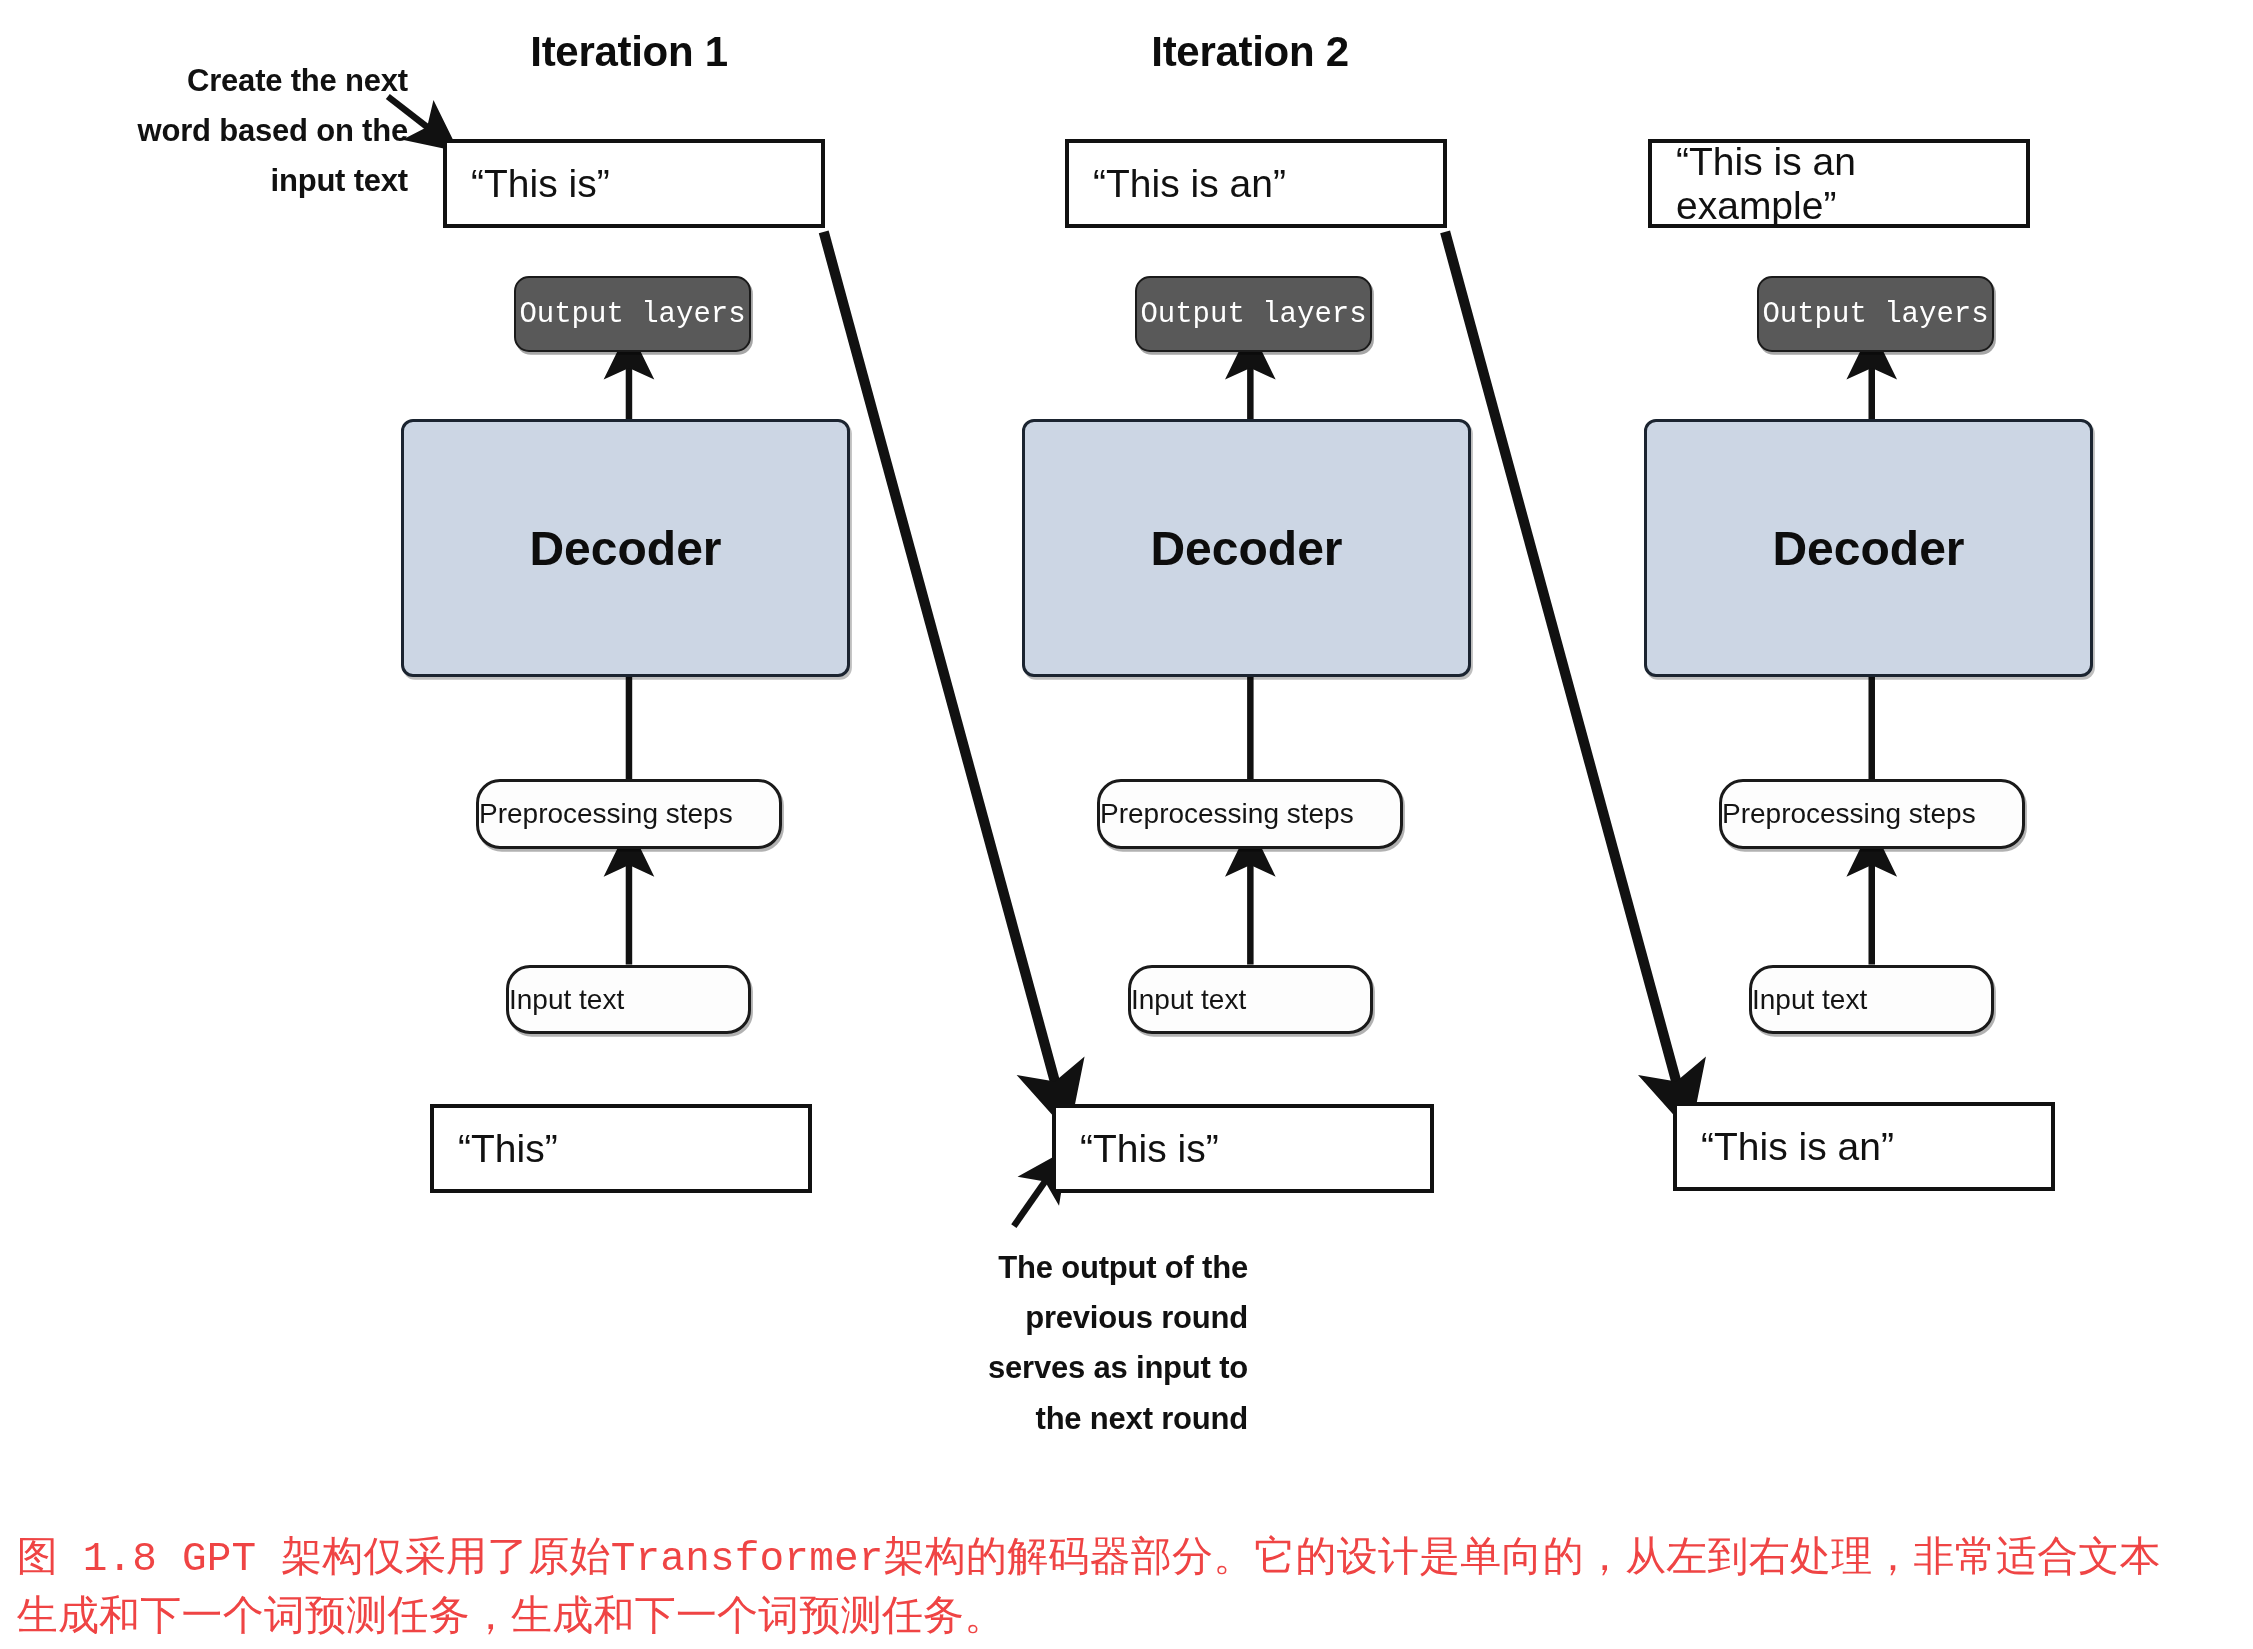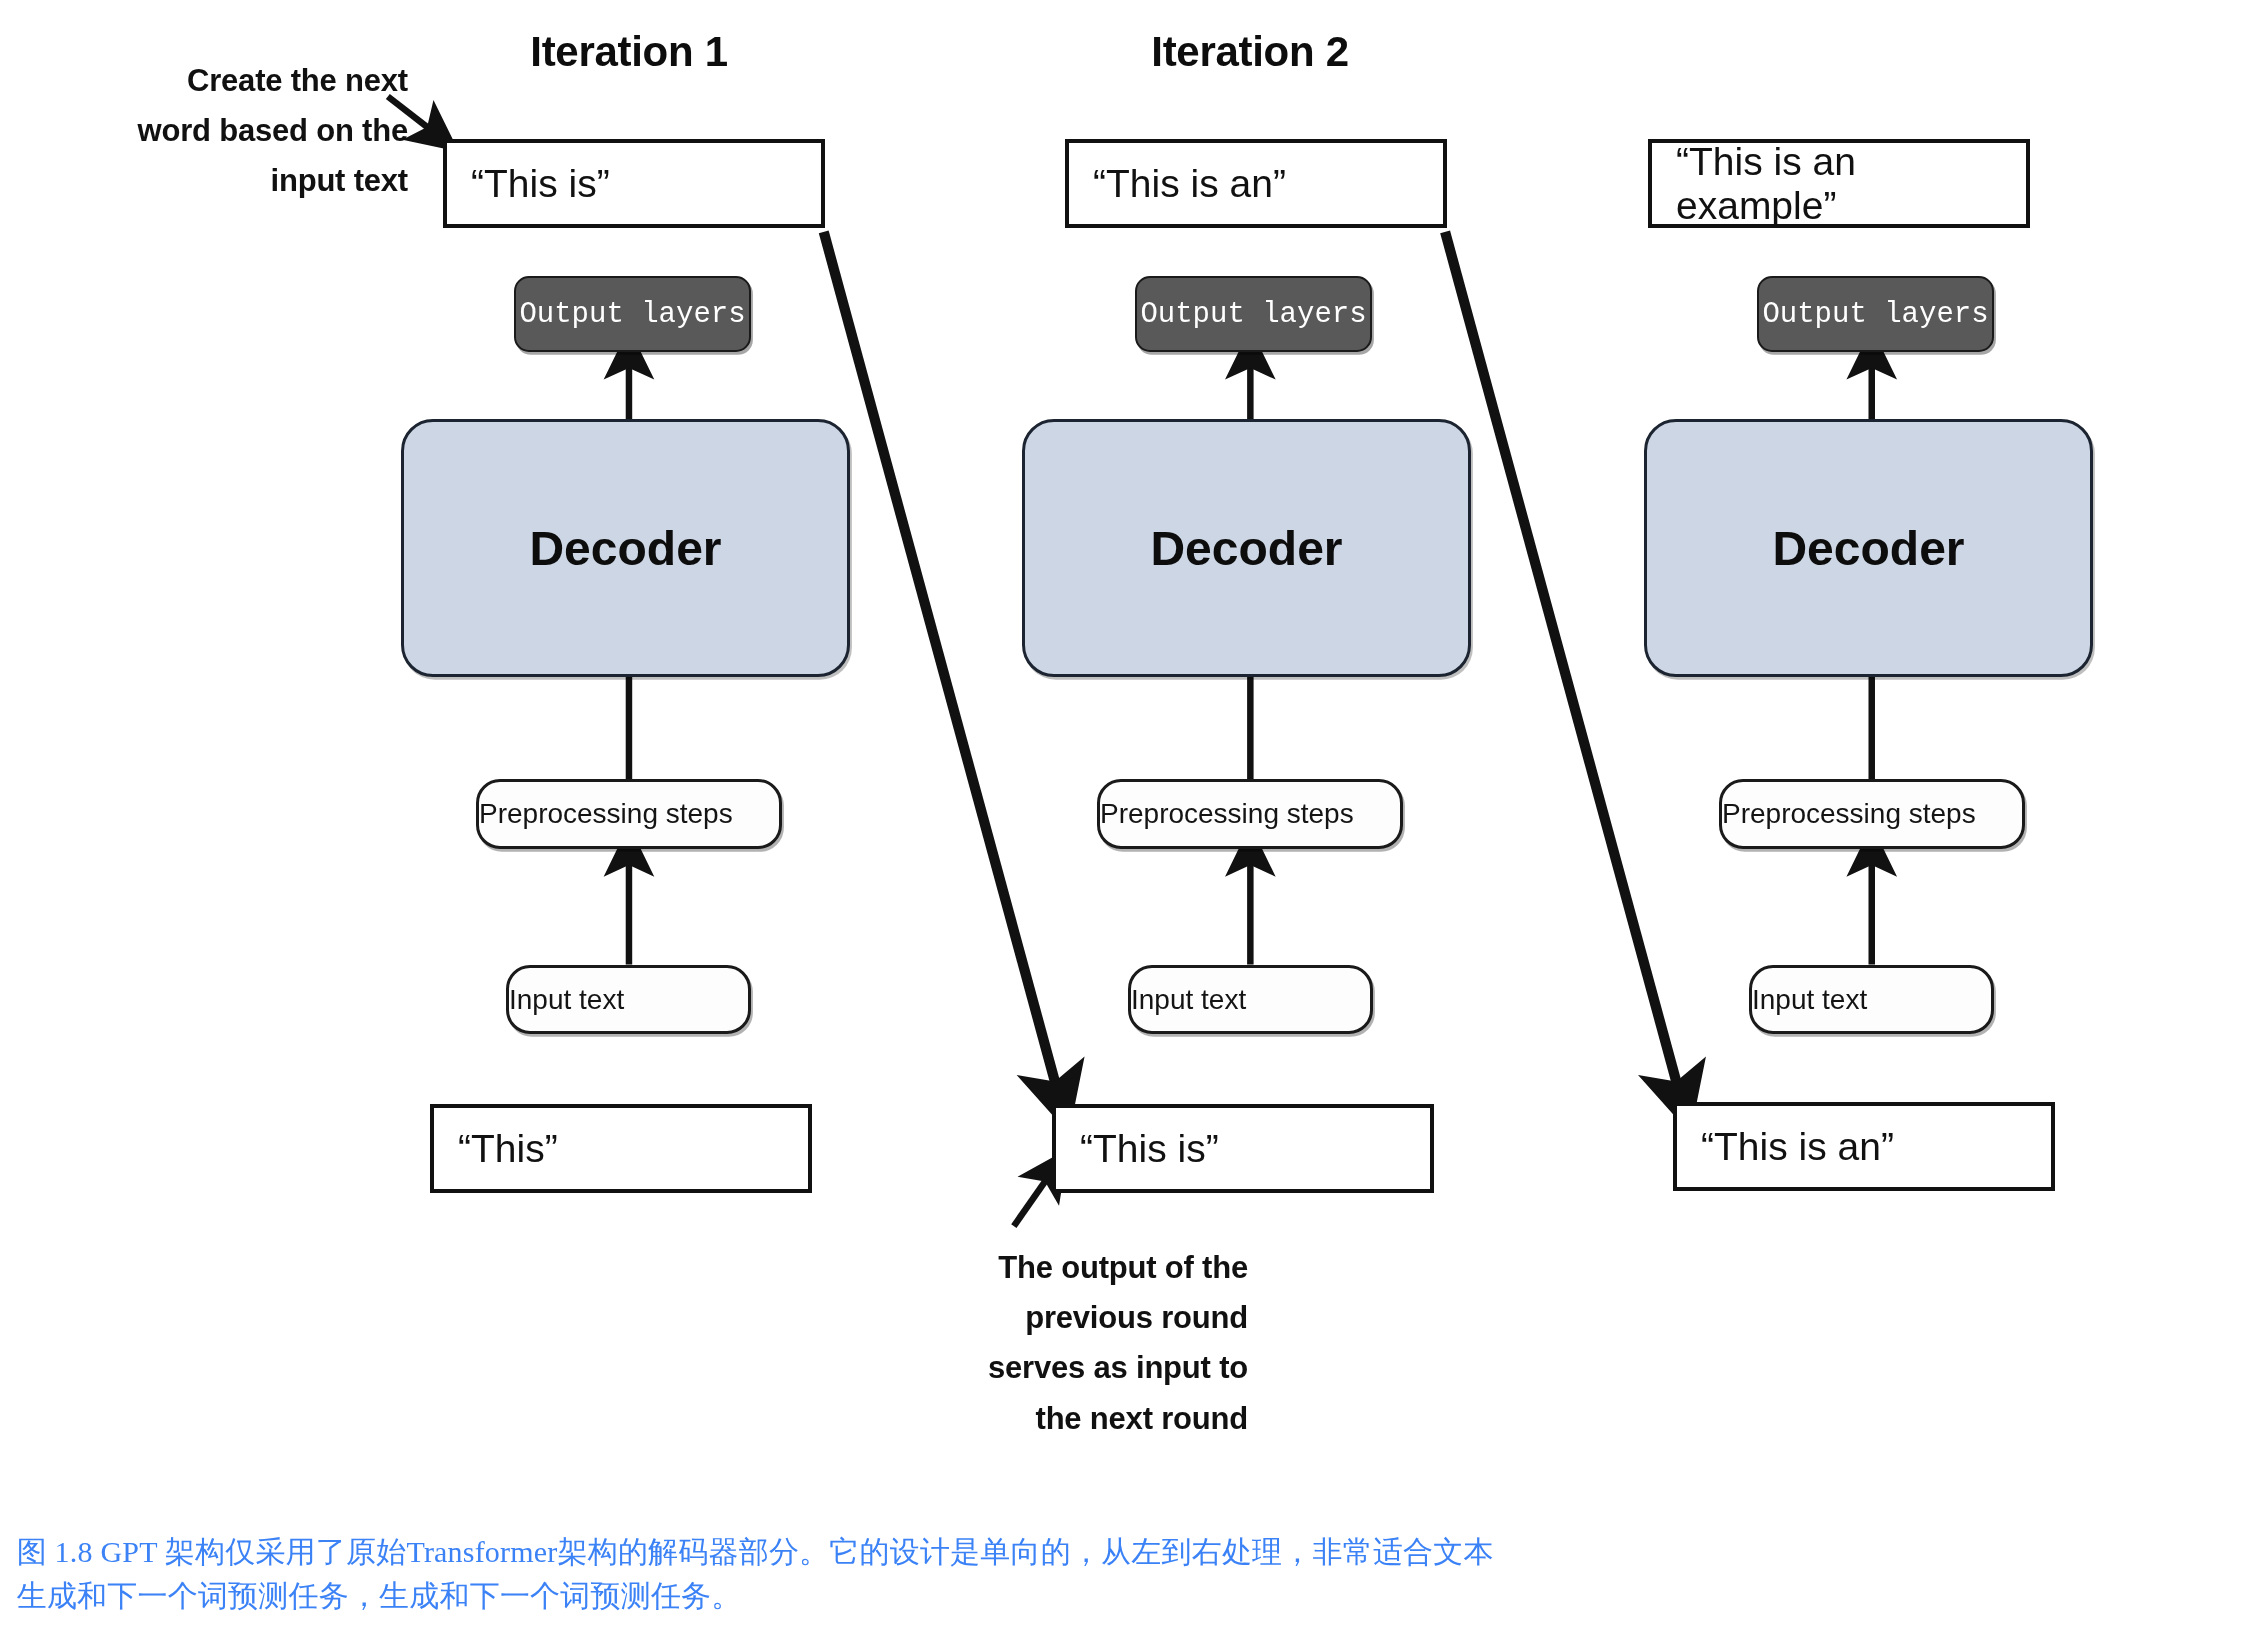--- a/index.html
+++ b/index.html
@@ -54,21 +54,21 @@
     justify-content: center;
     font-size: 29px;
     font-family: Liberation Mono, monospace;
     box-shadow: 1.9px 2.8px 0 rgba(0,0,0,0.35);
   }
 
   
   .decoder {
     background: #ccd6e4;
     border: 3.7px solid #1b2430;
-    border-radius: 32px;
+    border-radius: 12px;
     display: flex;
     align-items: center;
     justify-content: center;
     font-size: 48px;
     font-weight: bold;
     color: #0d0d0d;
     font-family: "Liberation Sans", sans-serif;
     box-shadow: 1.9px 2.8px 0 rgba(0,0,0,0.25);
   }
 
@@ -92,24 +92,24 @@
     font-weight: bold;
     font-size: 31px;
     line-height: 1.62;
     color: #111111;
     text-align: right;
     letter-spacing: -0.2px;
   }
 
   
   .caption {
-    font-family: Liberation Serif, serif;
-    font-size: 30px;
+    font-family: Liberation Mono, monospace;
+    font-size: 41px;
     line-height: 1.45;
-    color: #3b82f6;
+    color: #ef4444;
     letter-spacing: 0.2px;
   }
 
   svg.overlay {
     position: absolute;
     left: 0; top: 0;
     width: 2254px;
     height: 1649px;
     pointer-events: none;
   }

